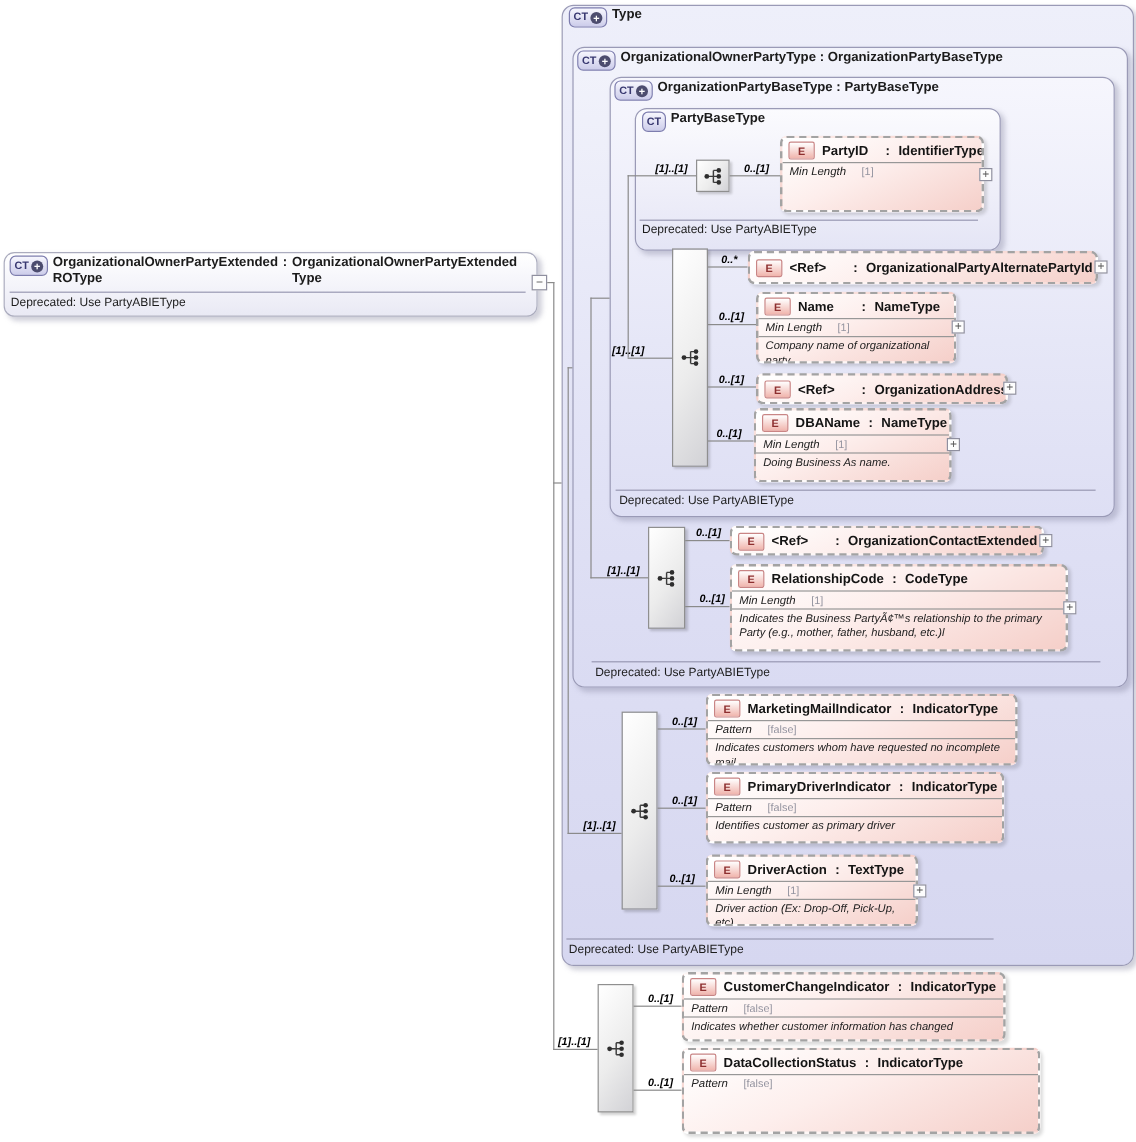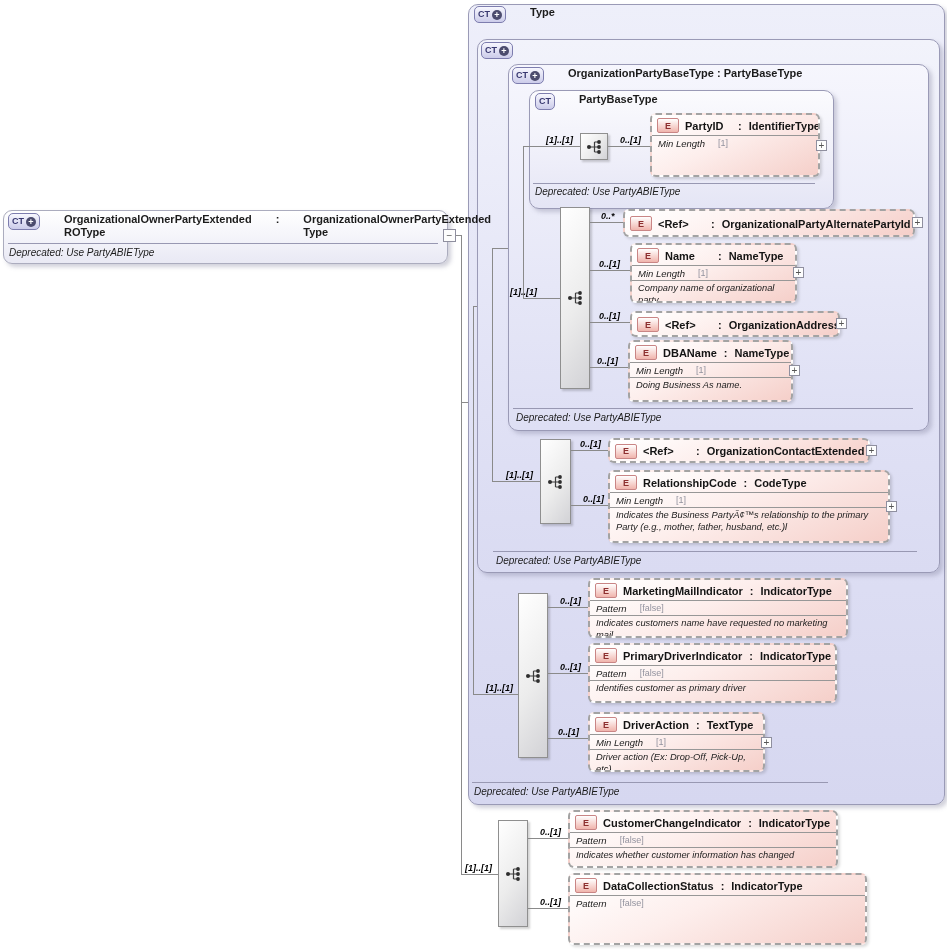--- a/index.html
+++ b/index.html
@@ -8,21 +8,21 @@
 
   
   .tbox{position:absolute;border:1px solid #9a9ab6;border-radius:10px;
         box-shadow:3px 3px 4px rgba(120,120,150,.35);}
   .tb-l1{background:linear-gradient(180deg,#eeeffa 0%,#e0e1f5 55%,#d6d7f0 100%);}
   .tb-l2{background:linear-gradient(180deg,#f2f3fb 0%,#e2e3f6 60%,#dadbf2 100%);}
   .tb-l3{background:linear-gradient(180deg,#f6f6fd 0%,#e6e7f7 60%,#dedff4 100%);}
   .tb-l4{background:linear-gradient(180deg,#fbfbfe 0%,#ececf8 70%,#e4e5f5 100%);}
   .tb-left{background:linear-gradient(180deg,#ffffff 0%,#f2f2f9 60%,#e9e9f4 100%);
            border:1px solid #abacbe;border-radius:9px;}
-  .tb-title{position:absolute;display:flex;align-items:flex-start;gap:24px;white-space:nowrap;}
+  .tb-title{position:absolute;display:flex;align-items:flex-start;gap:4px;white-space:nowrap;}
   .tb-title .tcol div{font-weight:bold;font-size:11px;line-height:13px;color:#1b1b1b;}
   .tcolon{font-weight:bold;font-size:11px;line-height:13px;color:#1b1b1b;}
 
   
   .ct-icon{display:inline-flex;align-items:center;gap:2px;height:13px;
            border:1.5px solid #7d7dae;border-radius:5px;padding:1px 3px;
            background:linear-gradient(180deg,#f7f7fe,#ccccea);flex:0 0 auto;}
   .ct-label{font-weight:bold;font-size:9px;color:#383870;line-height:11px;}
   .ct-plus{width:10px;height:10px;border-radius:50%;background:#4c4c6e;color:#fff;
            font-size:9px;line-height:10px;font-weight:bold;text-align:center;}
@@ -50,21 +50,21 @@
   .seqbar{position:absolute;border:1px solid #8f8f8f;
           background:linear-gradient(125deg,#ffffff 0%,#ececec 55%,#d2d2d6 100%);
           box-shadow:2px 2px 2px rgba(0,0,0,.18);
           display:flex;align-items:center;justify-content:center;box-sizing:border-box;}
 
   
   .hline{position:absolute;height:1px;background:#8a8a8a;}
   .vline{position:absolute;width:1px;background:#8a8a8a;}
   .fsep{position:absolute;height:1px;background:#9898b2;}
   .card{position:absolute;font-size:9px;font-weight:bold;font-style:italic;color:#000;white-space:nowrap;}
-  .depr{position:absolute;font-size:10px;font-style:italic;color:#1c1c1c;white-space:nowrap;}
+  .depr{position:absolute;font-size:10px;color:#1c1c1c;white-space:nowrap;}
   .plusbox{position:absolute;width:11px;height:11px;border:1px solid #8f8f9f;background:#fdfdfd;
            color:#555;font-size:10px;line-height:10px;text-align:center;box-sizing:border-box;}
 </style>
 </head>
 <body>
 
 <div id="canvas">
 
   <div class="tbox tb-l1" style="left:468px;top:4px;width:475px;height:799px;"></div>
   <div class="tbox tb-l2" style="left:477px;top:39px;width:461px;height:532px;"></div>
@@ -78,20 +78,23 @@
       </span>
     <div class="tcol">
         <div>Type</div>
       </div>
   </div>
   <div class="tb-title" style="left:481px;top:42px;">
     <span class="ct-icon">
         <span class="ct-label">CT</span>
         <span class="ct-plus">+</span>
       </span>
+    <div class="tcol">
+        <div>OrganizationalOwnerPartyType : OrganizationPartyBaseType</div>
+      </div>
   </div>
   <div class="tb-title" style="left:512px;top:67px;">
     <span class="ct-icon">
         <span class="ct-label">CT</span>
         <span class="ct-plus">+</span>
       </span>
     <div class="tcol">
         <div>OrganizationPartyBaseType : PartyBaseType</div>
       </div>
   </div>
@@ -331,21 +334,21 @@
     <div class="etitle">
         <span class="e-icon">E</span>
         <span class="ename">MarketingMailIndicator</span>
         <span class="ecolon">:</span>
         <span class="etype">IndicatorType</span>
       </div>
     <div class="efacet">
         <span class="flabel">Pattern</span>
         <span class="fvalue">[false]</span>
       </div>
-    <div class="eannot">Indicates customers name have requested no marketing mail</div>
+    <div class="eannot">Indicates customers whom have requested no incomplete mail</div>
   </div>
 
   <div class="ebox" style="left:588px;top:643px;width:249px;height:60px;">
     <div class="etitle">
         <span class="e-icon">E</span>
         <span class="ename">PrimaryDriverIndicator</span>
         <span class="ecolon">:</span>
         <span class="etype">IndicatorType</span>
       </div>
     <div class="efacet">

